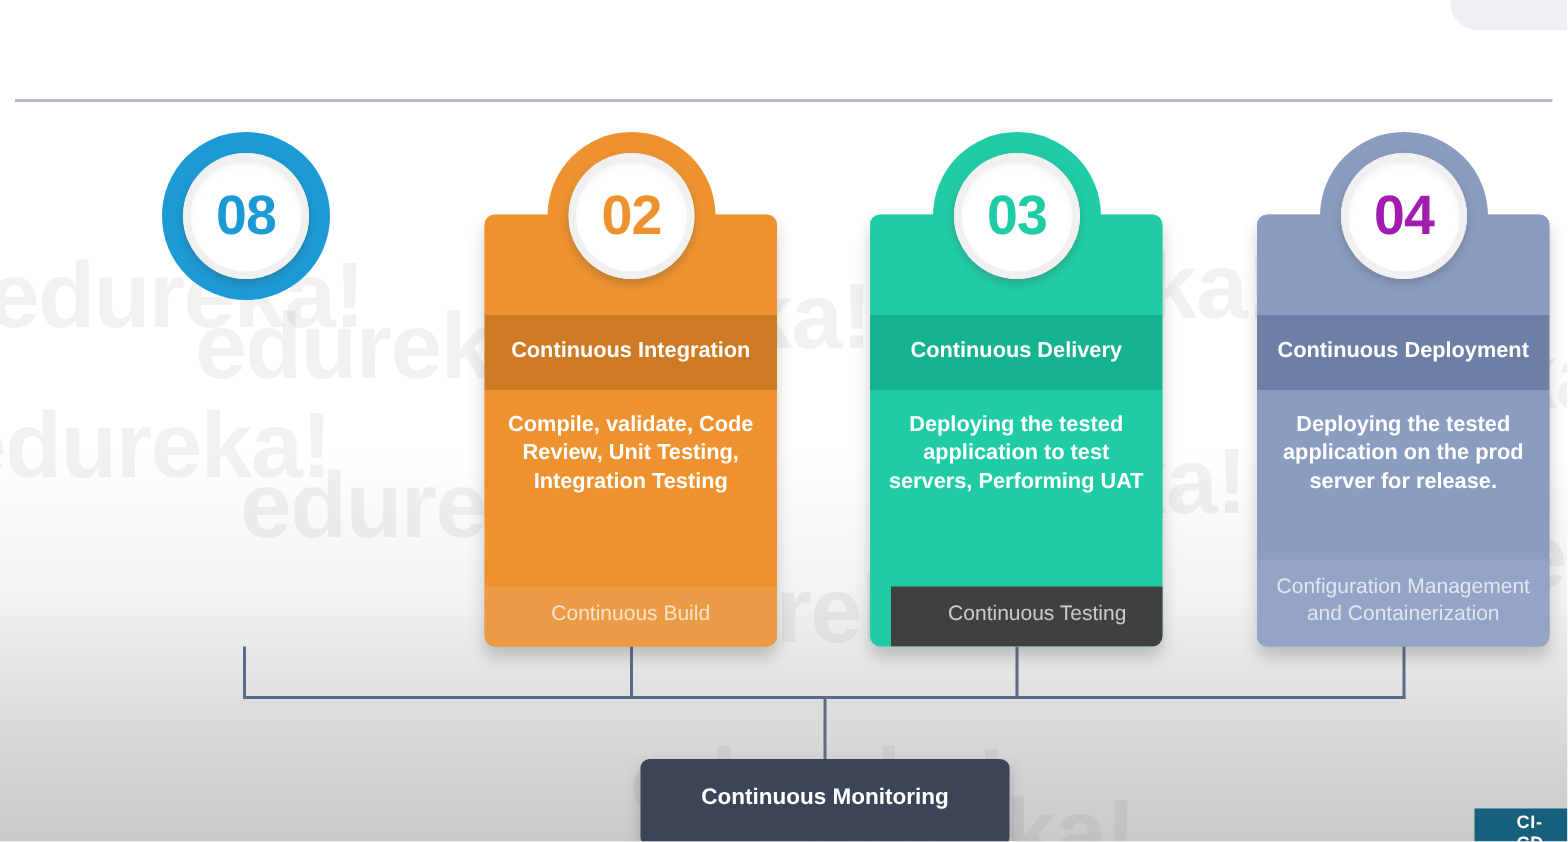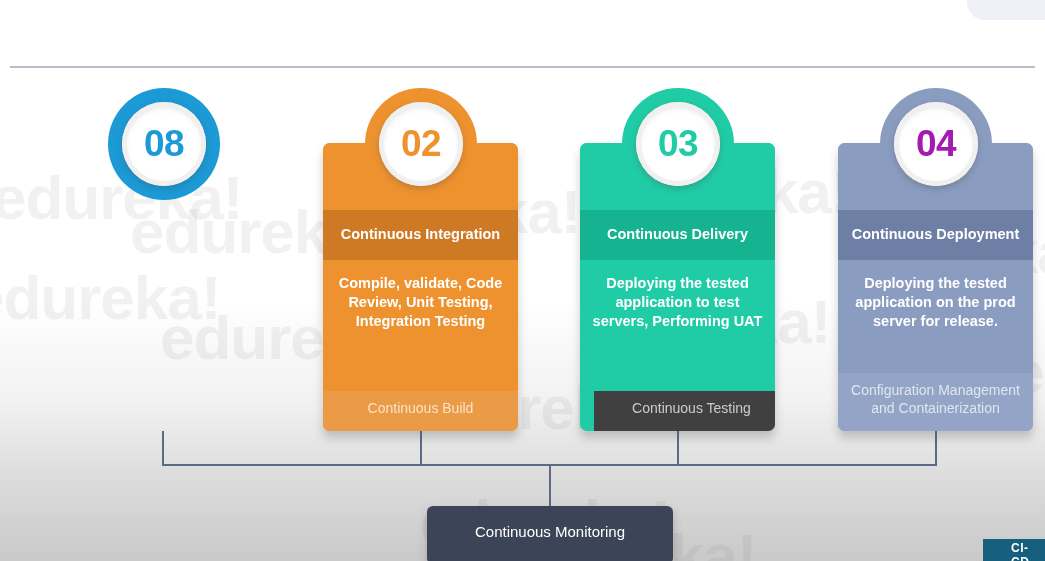--- a/index.html
+++ b/index.html
@@ -174,21 +174,21 @@
     height: 58px;
     border-radius: 6px;
     display: flex;
     align-items: flex-start;
     justify-content: center;
     padding-top: 17px;
     box-shadow: 0 5px 9px rgba(80,80,80,0.3);
   }
   #monitor-label {
     font-size: 15px;
-    font-weight: normal;
+    font-weight: bold;
     color: #ffffff;
     white-space: nowrap;
   }
 
   
   #corner-badge {
     position: absolute;
     right: 0;
     bottom: 0;
     width: 62px;

